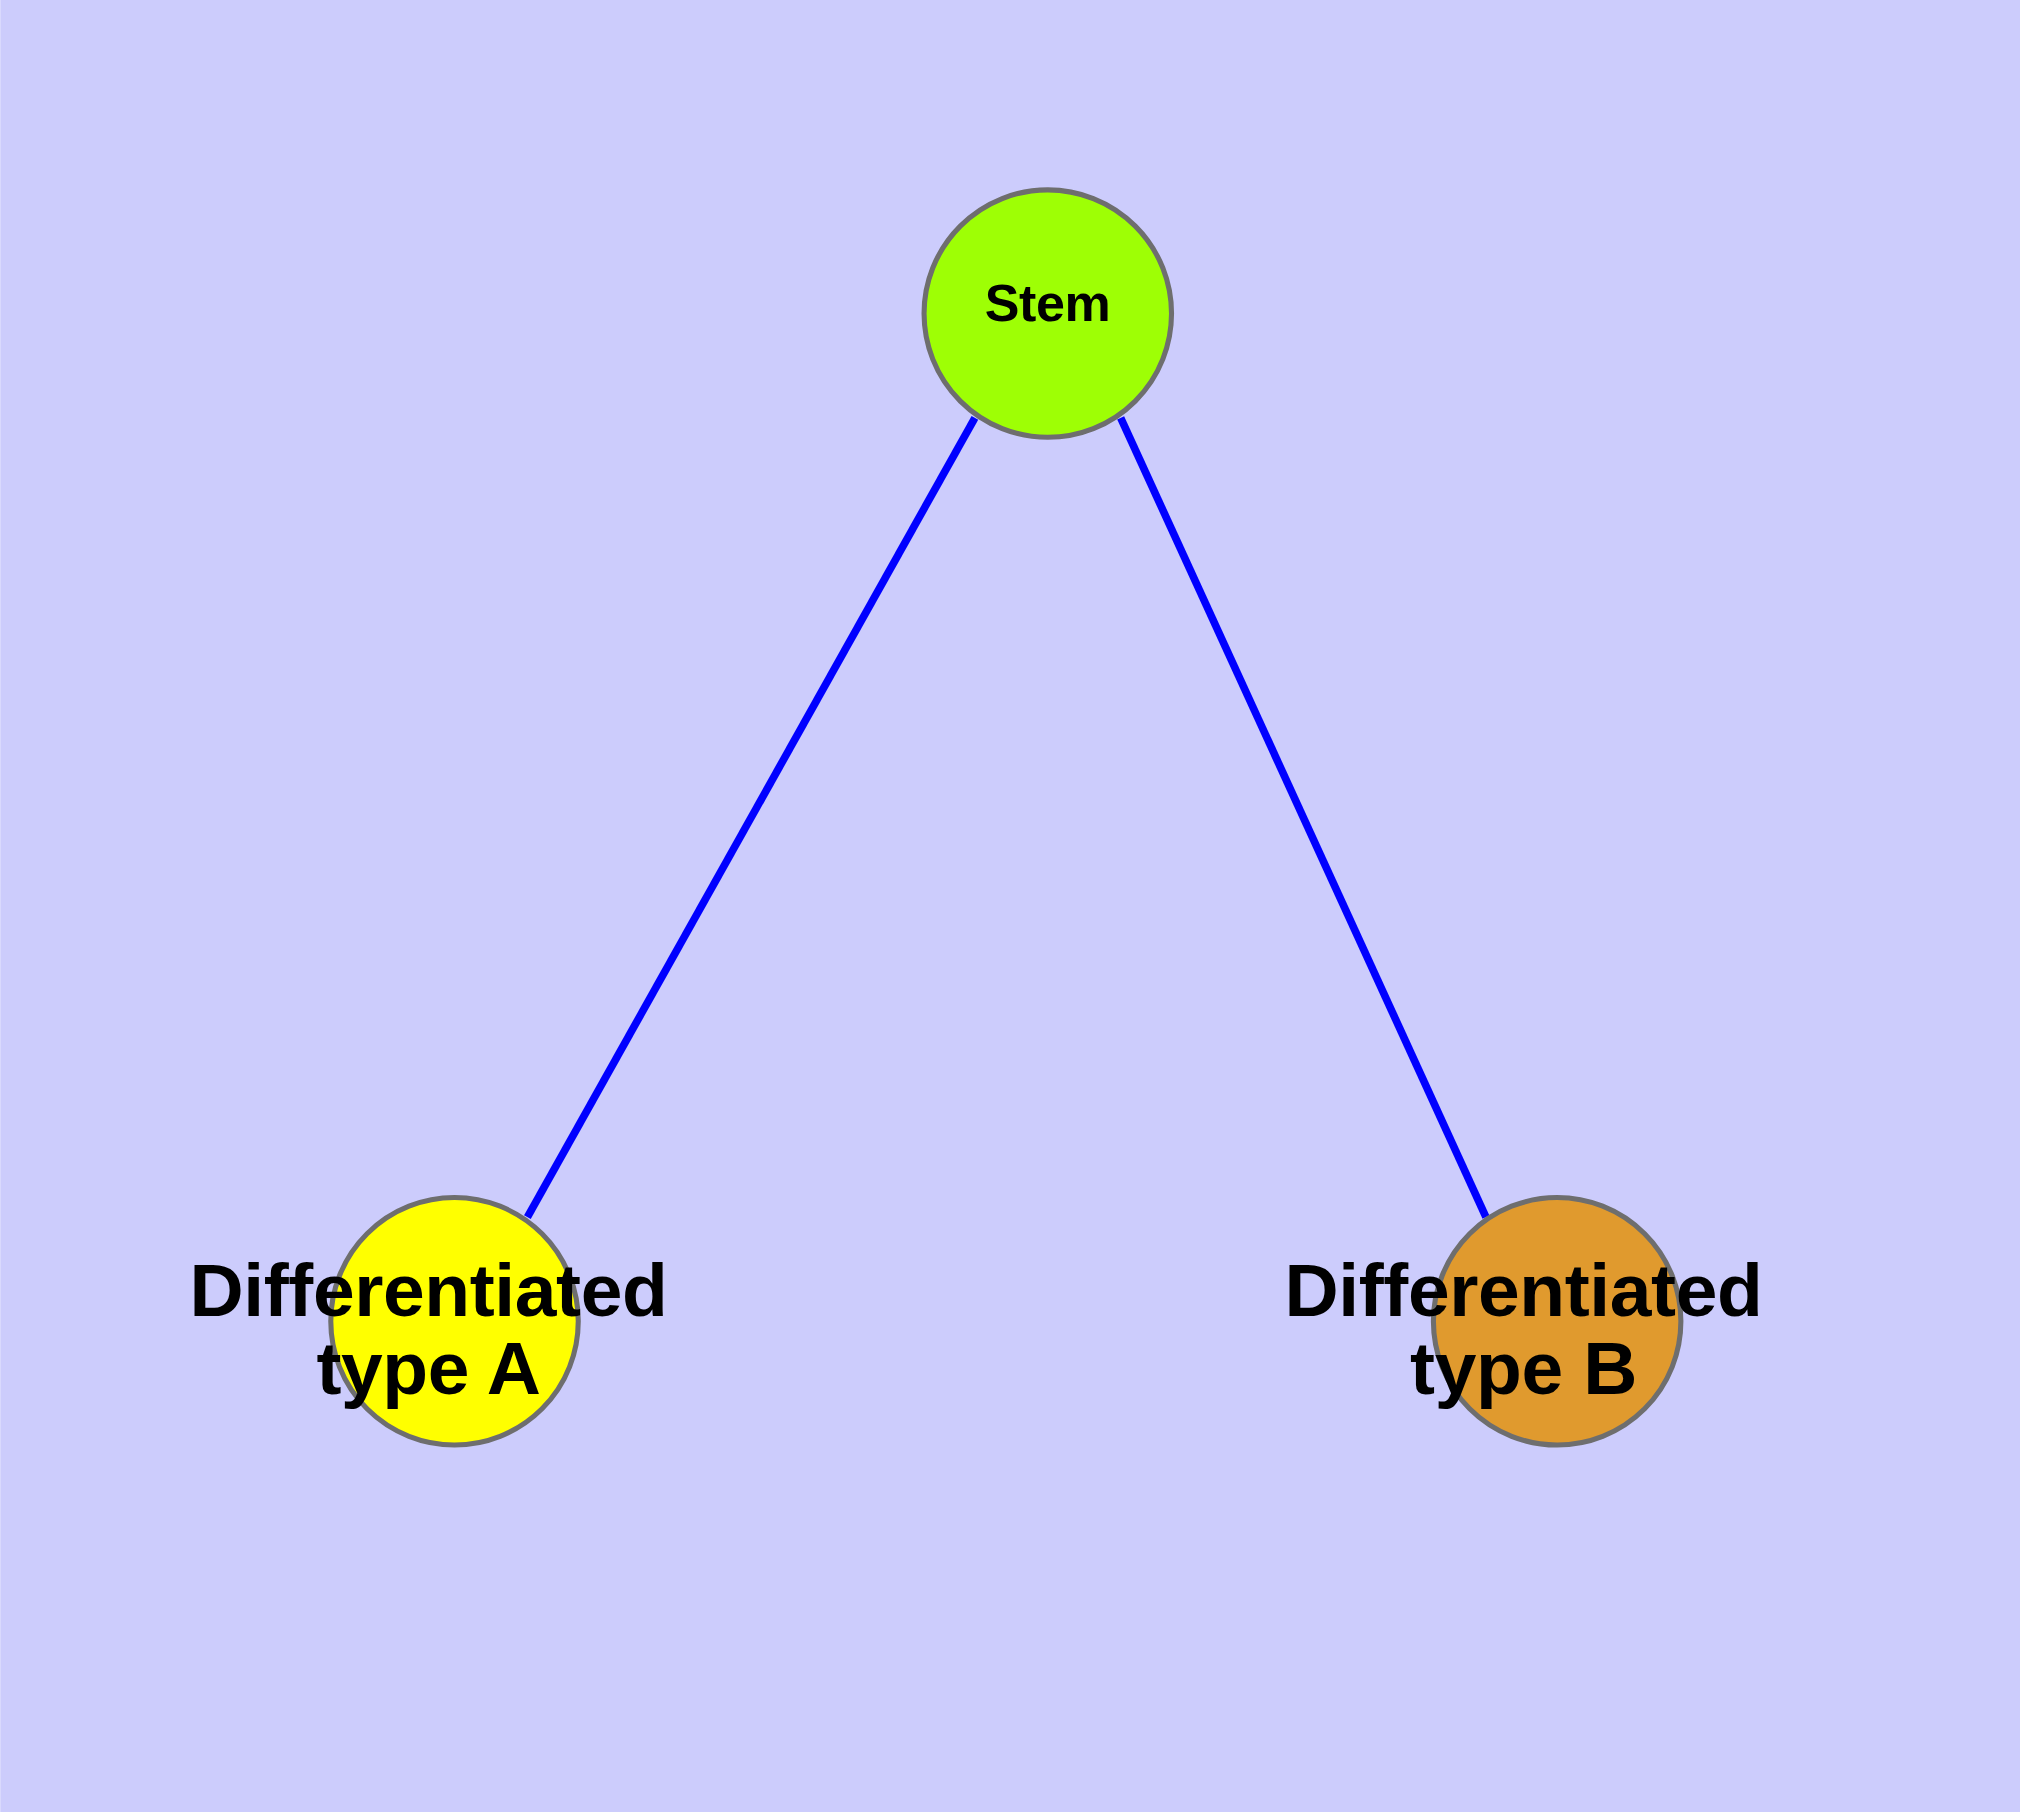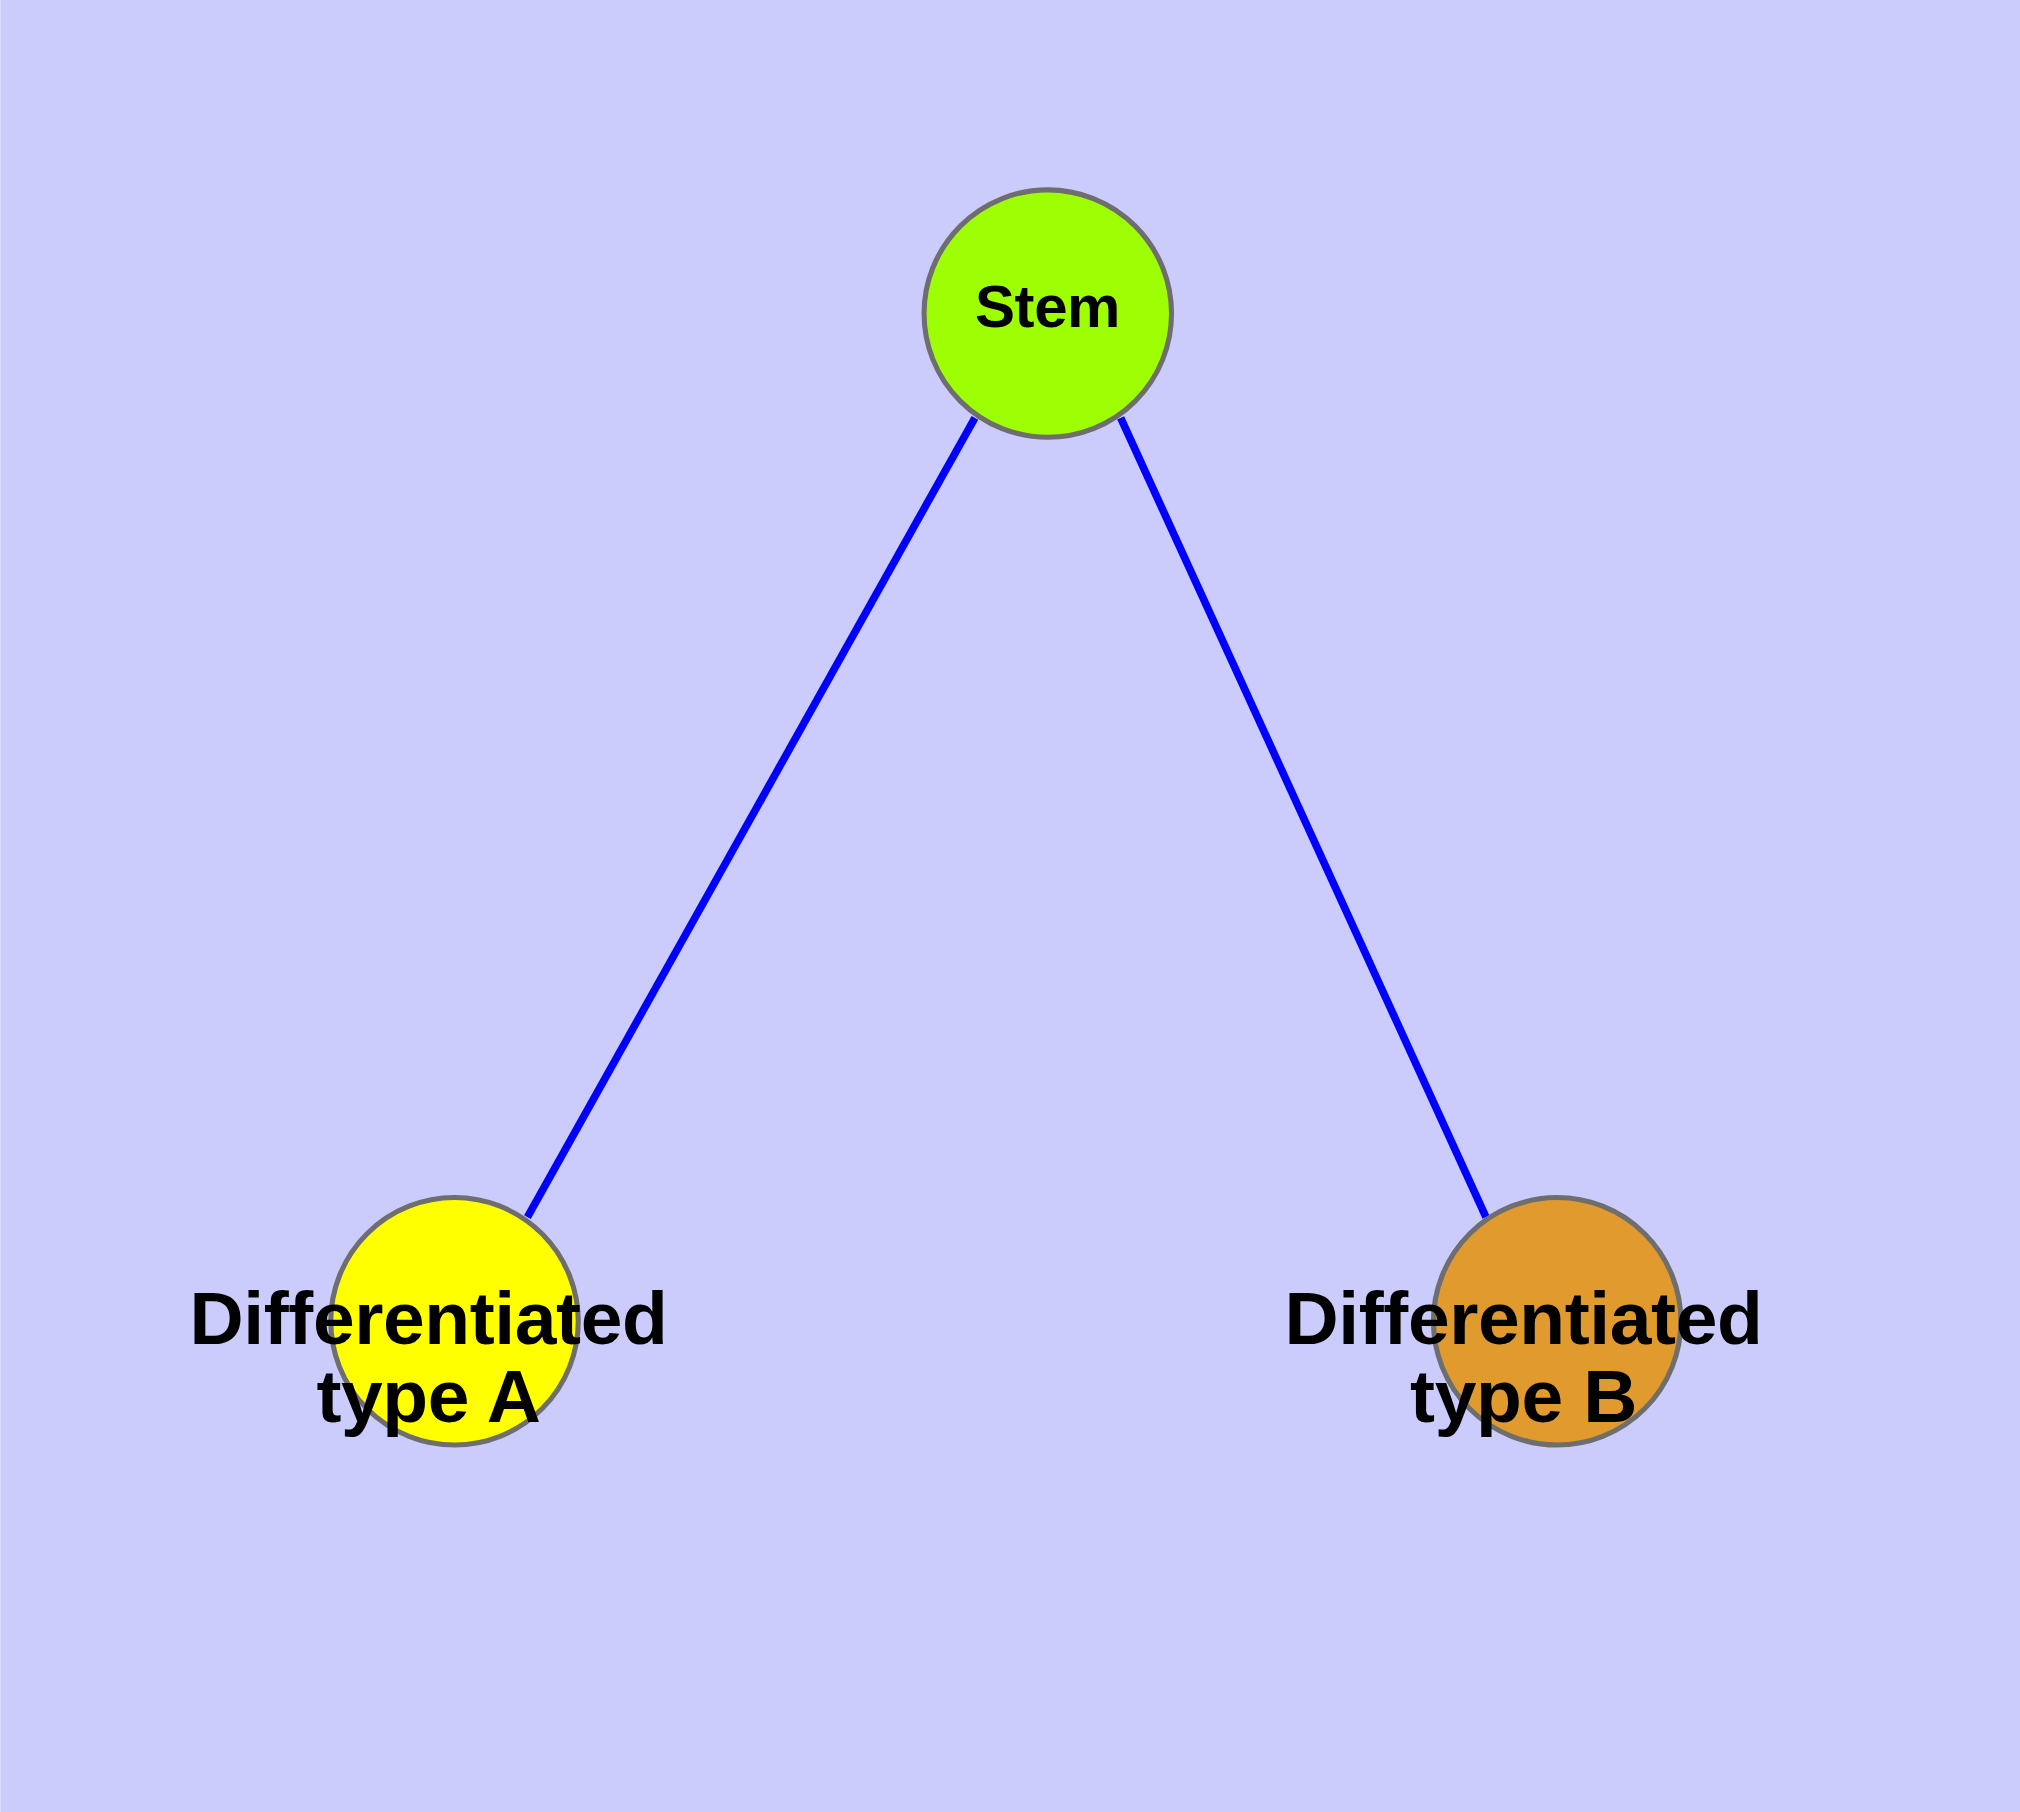--- a/index.html
+++ b/index.html
@@ -34,27 +34,26 @@
     position: absolute;
     text-align: center;
     font-weight: bold;
     color: #000000;
     line-height: 1.04;
     white-space: pre;
     letter-spacing: -0.4px;
     pointer-events: none;
   }
   .label-stem {
-    font-size: 60px;
+    font-size: 52px;
     width: 509px;
   }
   .label-leaf {
     font-size: 75px;
     width: 763px;
-    margin-top: 28px;
   }
 </style>
 </head>
 <body>
 
 <div id="canvas" style="width: 2021px; height: 1812px;">
   <div id="board" style="width: 2021px; height: 1812px;">
 
     <svg id="graph-svg" viewBox="0 0 2384 2138" xmlns="http://www.w3.org/2000/svg" style="width: 2021px; height: 1812px;">
       <rect id="bg-rect" x="0" y="0" width="2384" height="2138" fill="#ccccfc"></rect>

